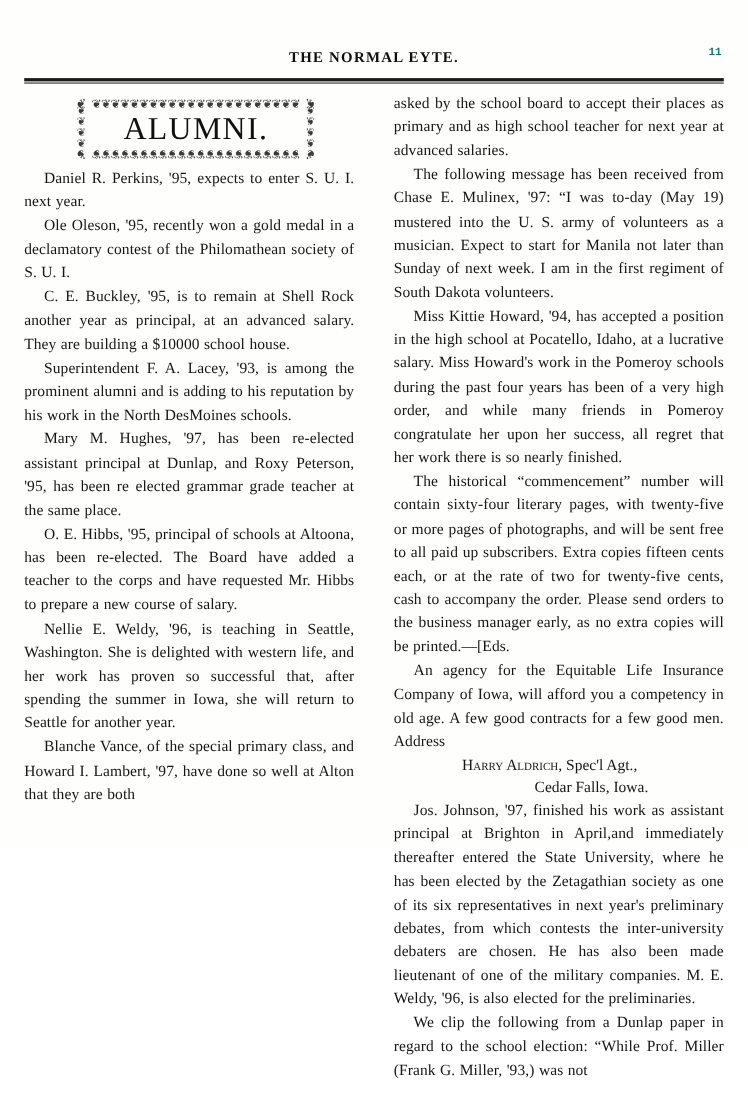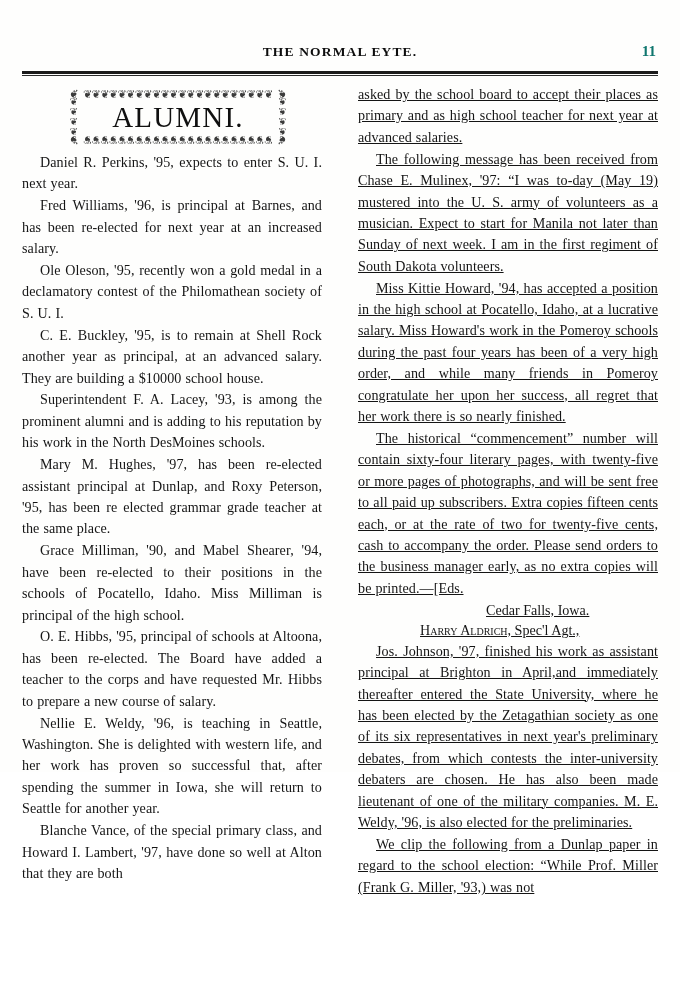--- a/index.html
+++ b/index.html
@@ -42,23 +42,23 @@
     font-weight: bold;
     font-size: 13.5px;
     letter-spacing: 1.15px;
     color: #0d0d0d;
     white-space: nowrap;
   }
   .rh-folio {
     position: absolute;
     right: 2px;
     top: -1px;
-    font-family: Liberation Serif, serif;
+    font-family: Liberation Mono, monospace;
     font-weight: bold;
-    font-size: 15px;
+    font-size: 10px;
     color: #0f766e;
   }
 
   
   .head-rule {
     position: absolute;
     left: 22px;
     right: 22px;
     top: 71px;
     height: 5px;
@@ -84,21 +84,21 @@
     width: 636px;
     height: 900px;
   }
   .col {
     position: absolute;
     top: 0;
     width: 300px;
     height: 900px;
   }
   .col-left  { left: 0px; }
-  .col-right { left: 336px; text-decoration: underline; }
+  .col-right { left: 336px; }
 
   
   .alumni-banner {
     position: relative;
     width: 224px;
     height: 58px;
     margin: 4px 0 6px 44px;
   }
   .orn-frame {
     position: absolute;
@@ -226,39 +226,38 @@
           <div class="orn-col orn-right">❦❦❦❦</div>
           <div class="orn-corner oc-tl">❦</div>
           <div class="orn-corner oc-tr">❦</div>
           <div class="orn-corner oc-bl">❦</div>
           <div class="orn-corner oc-br">❦</div>
         </div>
         <div class="alumni-word">ALUMNI.</div>
       </div>
 
       <p class="para">Daniel R. Perkins, '95, expects to enter S. U. I. next year.</p>
-      <p class="para">Fred Williams, '96, is principal at Barnes, and has been re-elected for next year at an increased salary.</p>
       <p class="para">Ole Oleson, '95, recently won a gold medal in a declamatory contest of the Philomathean society of S. U. I.</p>
       <p class="para">C. E. Buckley, '95, is to remain at Shell Rock another year as principal, at an advanced salary.   They are building a $10000 school house.</p>
       <p class="para">Superintendent F. A. Lacey, '93, is among the prominent alumni and is adding to his reputation by his work in the North DesMoines schools.</p>
       <p class="para">Mary M. Hughes, '97, has been re-elected assistant principal at Dunlap, and Roxy Peterson, '95, has been re elected grammar grade teacher at the same place.</p>
-      <p class="para">Grace Milliman, '90, and Mabel Shearer, '94, have been re-elected to their positions in the schools of Pocatello, Idaho.   Miss Milliman is principal of the high school.</p>
       <p class="para">O. E. Hibbs, '95, principal of schools at Altoona, has been re-elected.   The Board have added a teacher to the corps and have requested Mr. Hibbs to prepare a new course of salary.</p>
       <p class="para">Nellie E. Weldy, '96, is teaching in Seattle, Washington.   She is delighted with western life, and her work has proven so successful that, after spending the summer in Iowa, she will return to Seattle for another year.</p>
       <p class="para tail">Blanche Vance, of the special primary class, and Howard I. Lambert, '97, have done so well at Alton that they are both</p>
     </div>
 
     <div class="col col-right">
 
       <p class="para cont">asked by the school board to accept their places as primary and as high school teacher for next year at advanced salaries.</p>
       <p class="para">The following message has been received from Chase E. Mulinex, '97: “I was to-day (May 19) mustered into the U. S. army of volunteers as a musician.   Expect to start for Manila not later than Sunday of next week.   I am in the first regiment of South Dakota volunteers.</p>
       <p class="para">Miss Kittie Howard, '94, has accepted a position in the high school at Pocatello, Idaho, at a lucrative salary.  Miss Howard's work in the Pomeroy schools during the past four years has been of a very high order, and while many friends in Pomeroy congratulate her upon her success, all regret that her work there is so nearly finished.</p>
       <p class="para">The historical “commencement” number will contain sixty-four literary pages, with twenty-five or more pages of photographs, and will be sent free to all paid up subscribers.   Extra copies fifteen cents each, or at the rate of two for twenty-five cents, cash to accompany the order.   Please send orders to the business manager early, as no extra copies will be printed.—[Eds.</p>
 
+      <p class="para">An agency for the Equitable Life Insurance Company of Iowa, will afford you a competency in old age.   A few good contracts for a few good men.   Address</p>
+      <p class="sig-line sig-name"><span class="smallcaps">Harry Aldrich,</span><span class="sig-plain"> Spec'l Agt.,</span></p>
       <p class="sig-line sig-addr">Cedar Falls, Iowa.</p>
-      <p class="sig-line sig-name"><span class="smallcaps">Harry Aldrich,</span><span class="sig-plain"> Spec'l Agt.,</span></p>
 
       <p class="para">Jos. Johnson, '97, finished his work as assistant principal at Brighton in April,and immediately thereafter entered the State University, where he has been elected by the Zetagathian society as one of its six representatives in next year's preliminary debates, from which contests the inter-university debaters are chosen.   He has also been made lieutenant of one of the military companies.  M. E. Weldy, '96, is also elected for the preliminaries.</p>
       <p class="para tail">We clip the following from a Dunlap paper in regard to the school election:   “While Prof. Miller (Frank G. Miller, '93,) was not</p>
     </div>
 
   </div>
 </div>
 
 </body></html>

